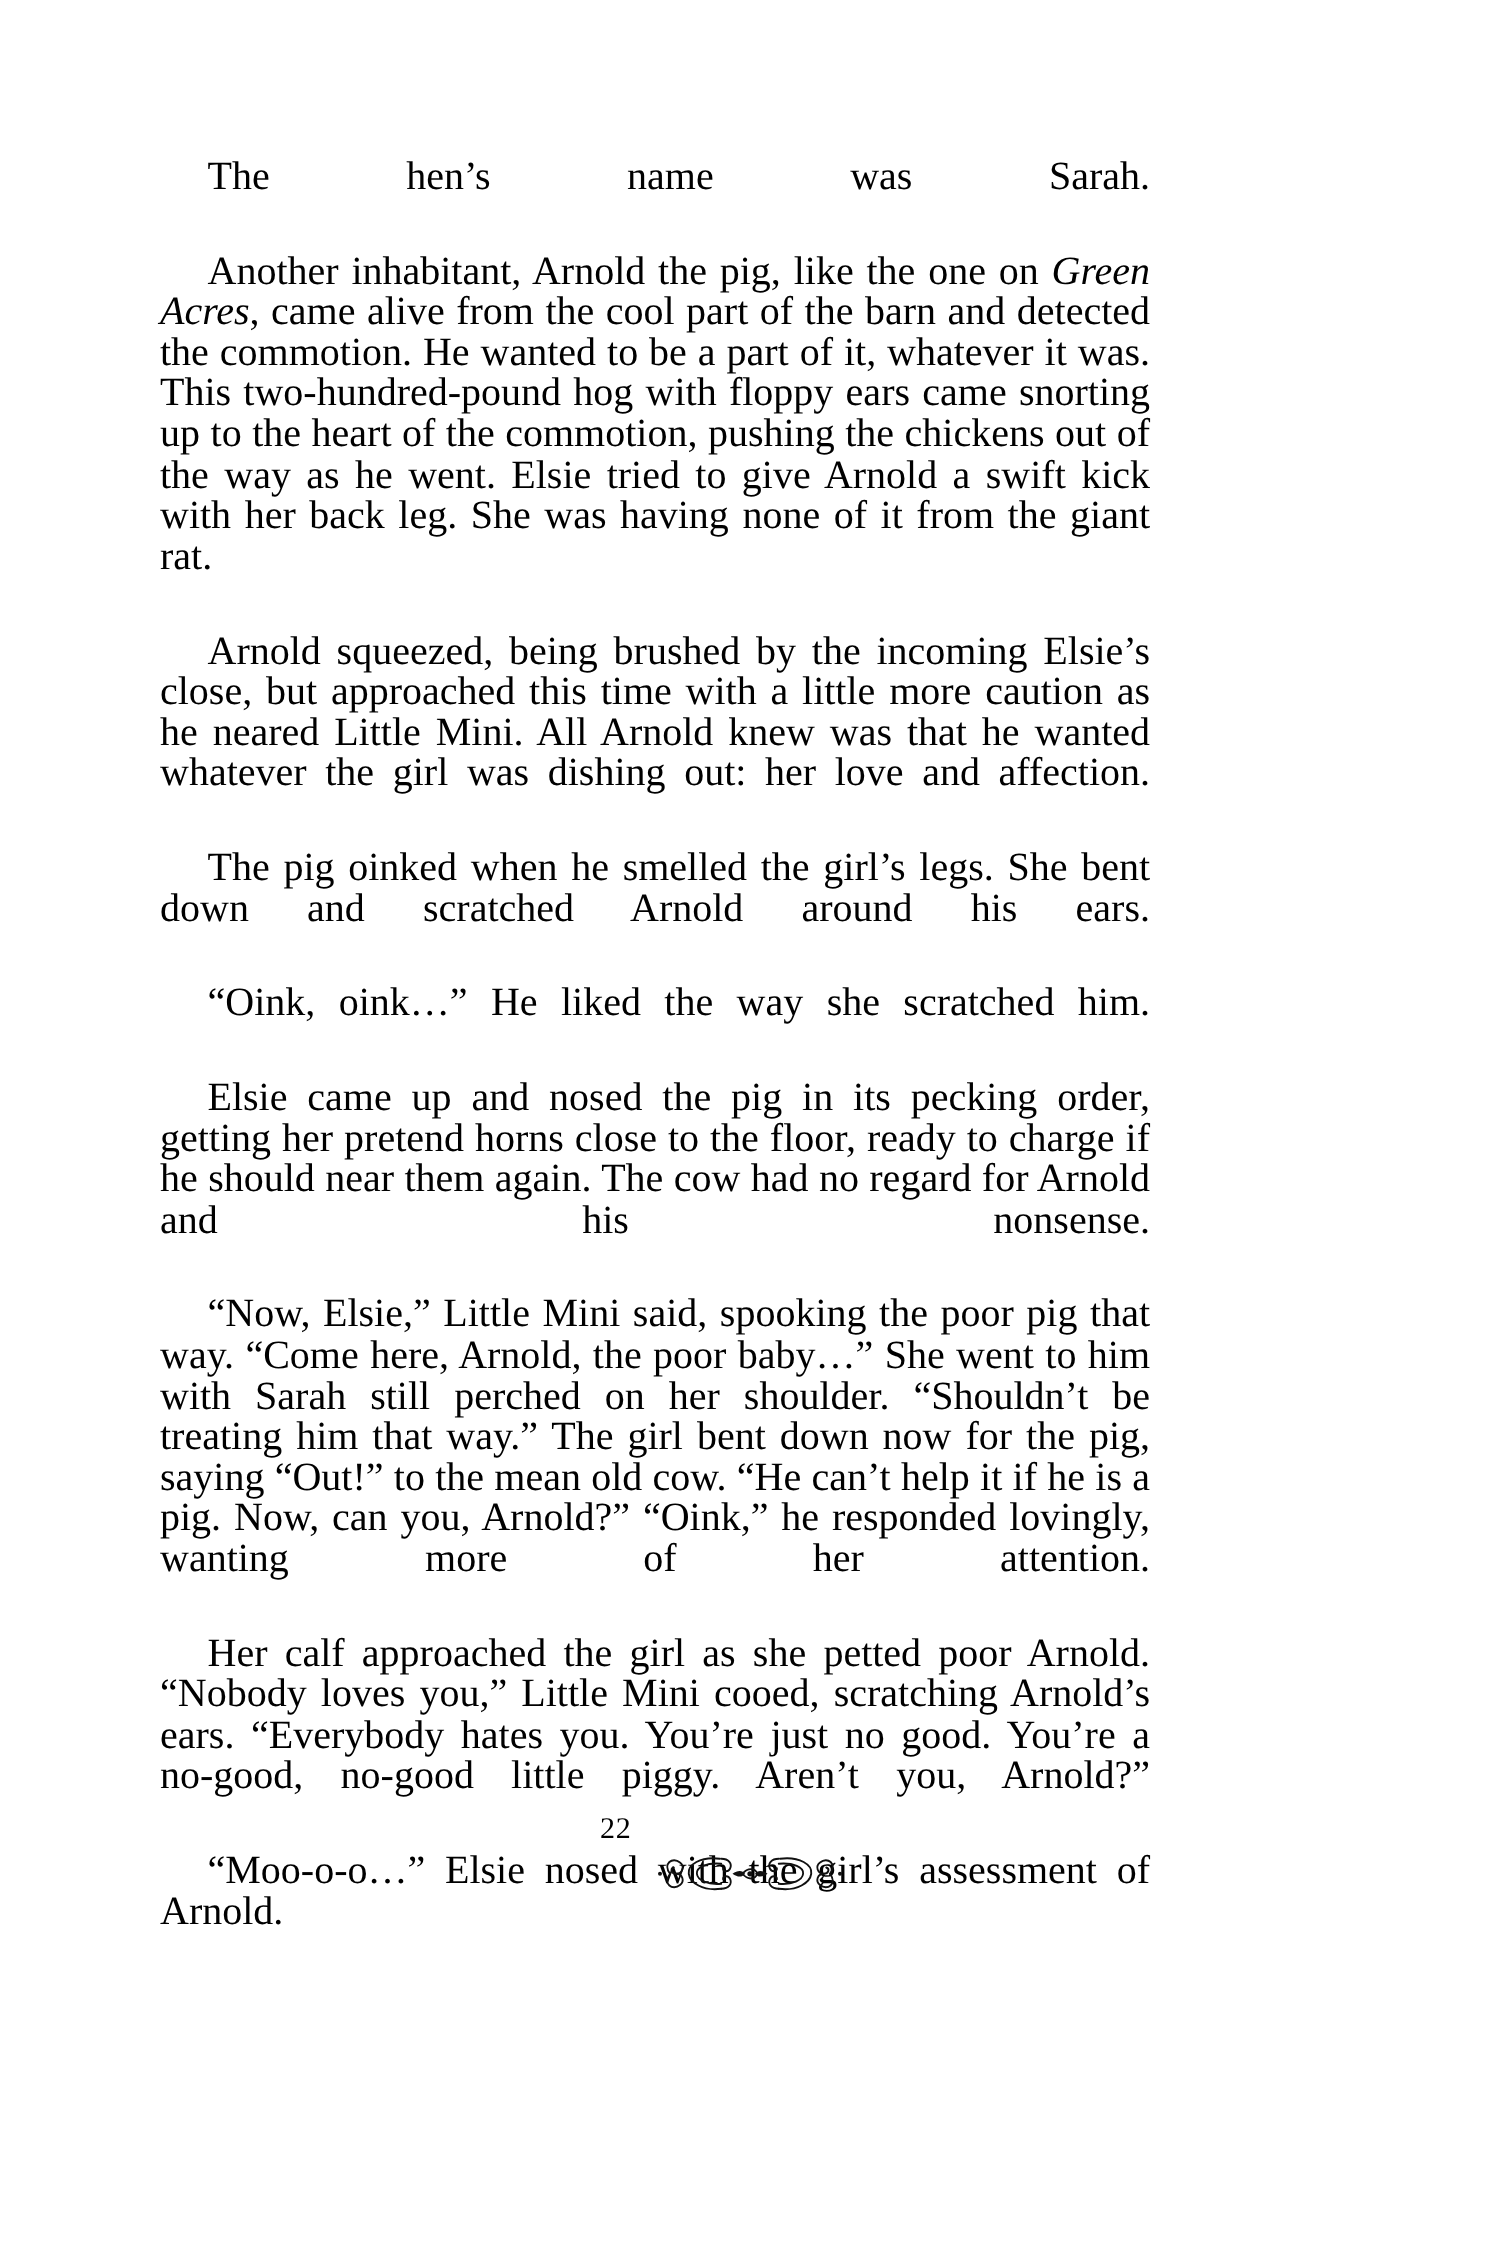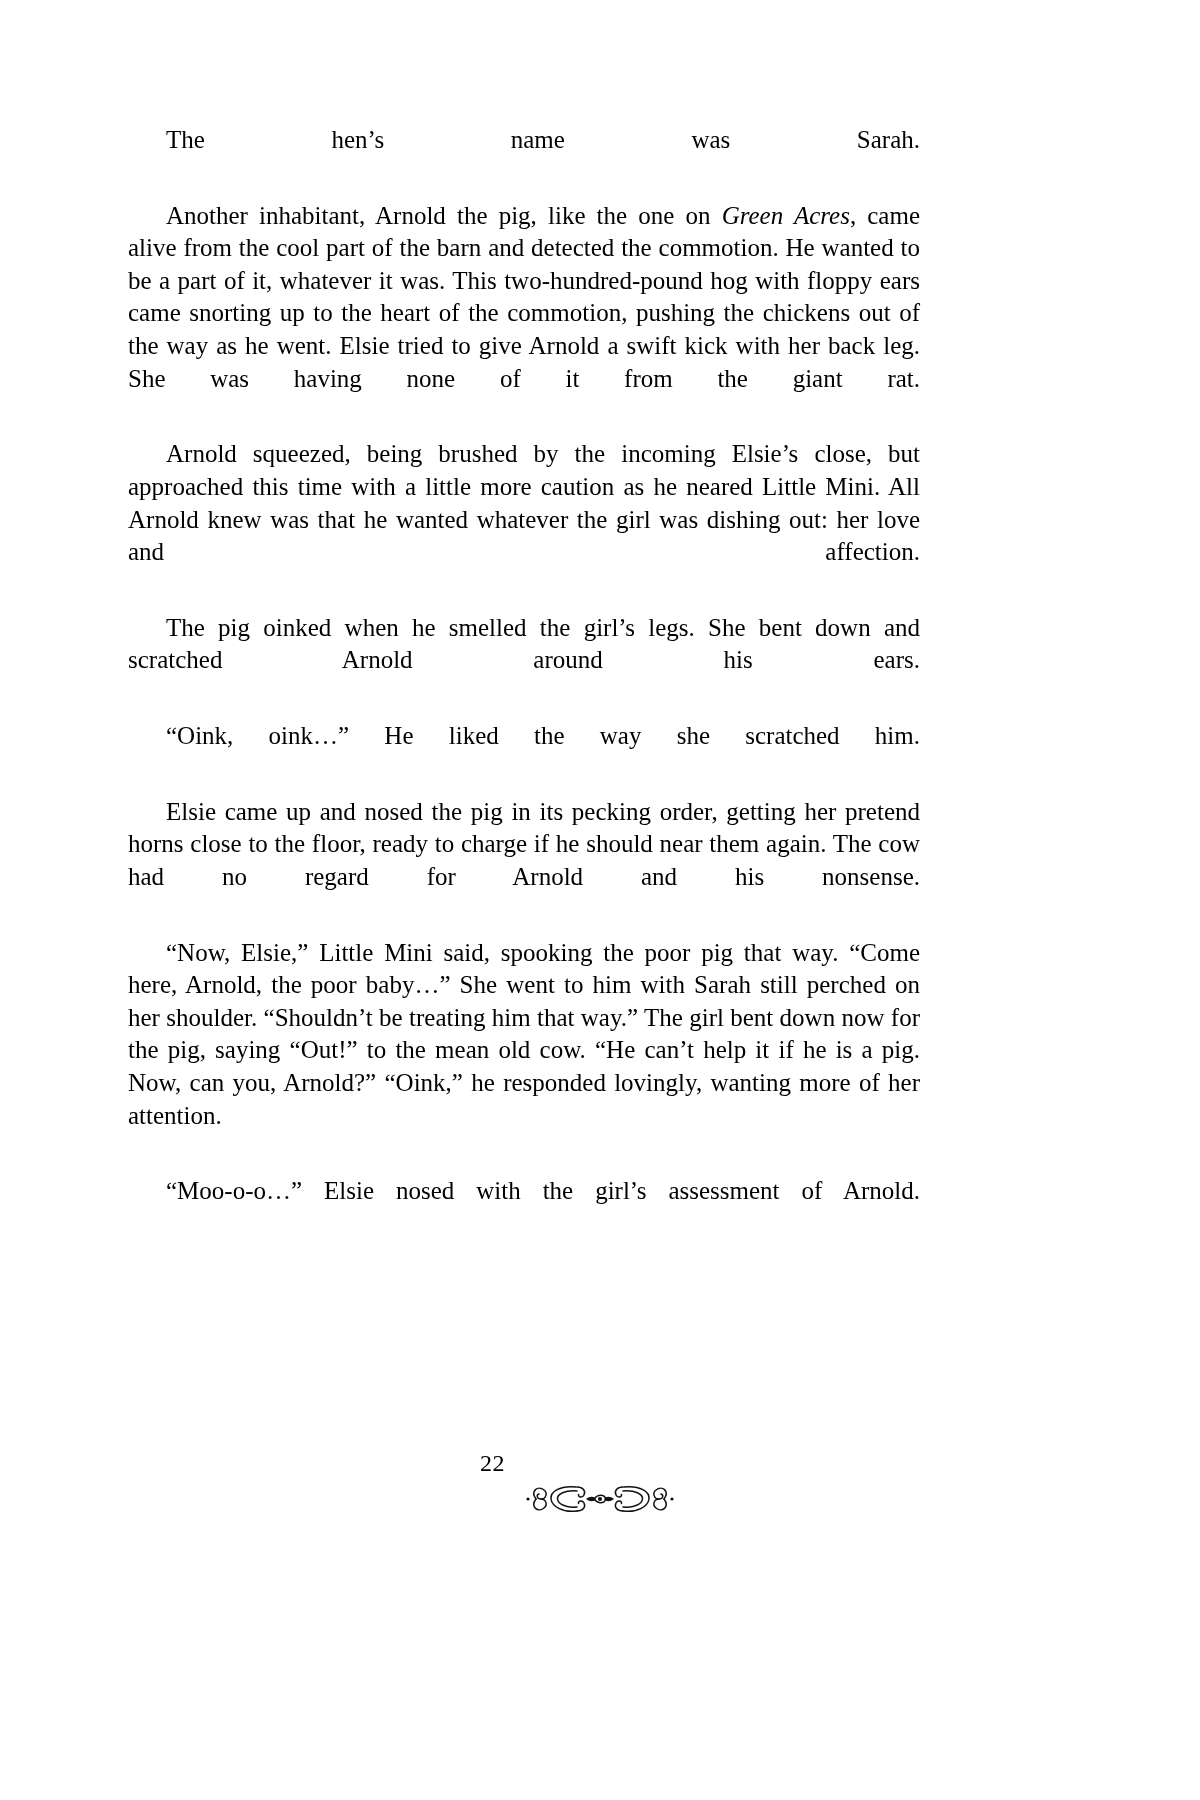--- a/index.html
+++ b/index.html
@@ -16,21 +16,21 @@
     overflow: hidden;
   }
   .text-block {
     position: absolute;
     left: 128px;
     top: 124px;
     width: 792px;
   }
   .para {
     font-family: "Liberation Serif", "DejaVu Serif", serif;
-    font-size: 25px;
+    font-size: 32px;
     line-height: 32.6px;
     color: #000000;
     text-align: justify;
     text-justify: inter-word;
     margin: 0 0 10.5px 0;
     text-indent: 38px;
     -webkit-hyphens: none;
     hyphens: none;
     word-spacing: 0px;
   }
@@ -86,20 +86,21 @@
 
     <p class="para">The pig oinked when he smelled the girl’s legs. She bent down and scratched Arnold around his ears.</p>
 
     <p class="para">“Oink, oink…” He liked the way she scratched him.</p>
 
     <p class="para">Elsie came up and nosed the pig in its pecking order, getting her pretend horns close to the floor, ready to charge if he should near them again. The cow had no regard for Arnold and his nonsense.</p>
 
     <p class="para">“Now, Elsie,” Little Mini said, spooking the poor pig that way. “Come here, Arnold, the poor baby…” She went to him with Sarah still perched on her shoulder. “Shouldn’t be treating him that way.” The girl bent down now for the pig, saying “Out!” to the mean old cow. “He can’t help it if he is a pig. Now, can you, Arnold?” “Oink,” he responded lovingly, wanting more of her attention.</p>
 
 
+    <p class="para">Her calf approached the girl as she petted poor Arnold. “Nobody loves you,” Little Mini cooed, scratching Arnold’s ears. “Everybody hates you. You’re just no good. You’re a no-good, no-good little piggy. Aren’t you, Arnold?”</p>
 
     <p class="para">“Moo-o-o…” Elsie nosed with the girl’s assessment of Arnold.</p>
 
 
 
   </div>
 
   <div class="folio-wrap">
     <span class="folio">22</span>
   </div>

